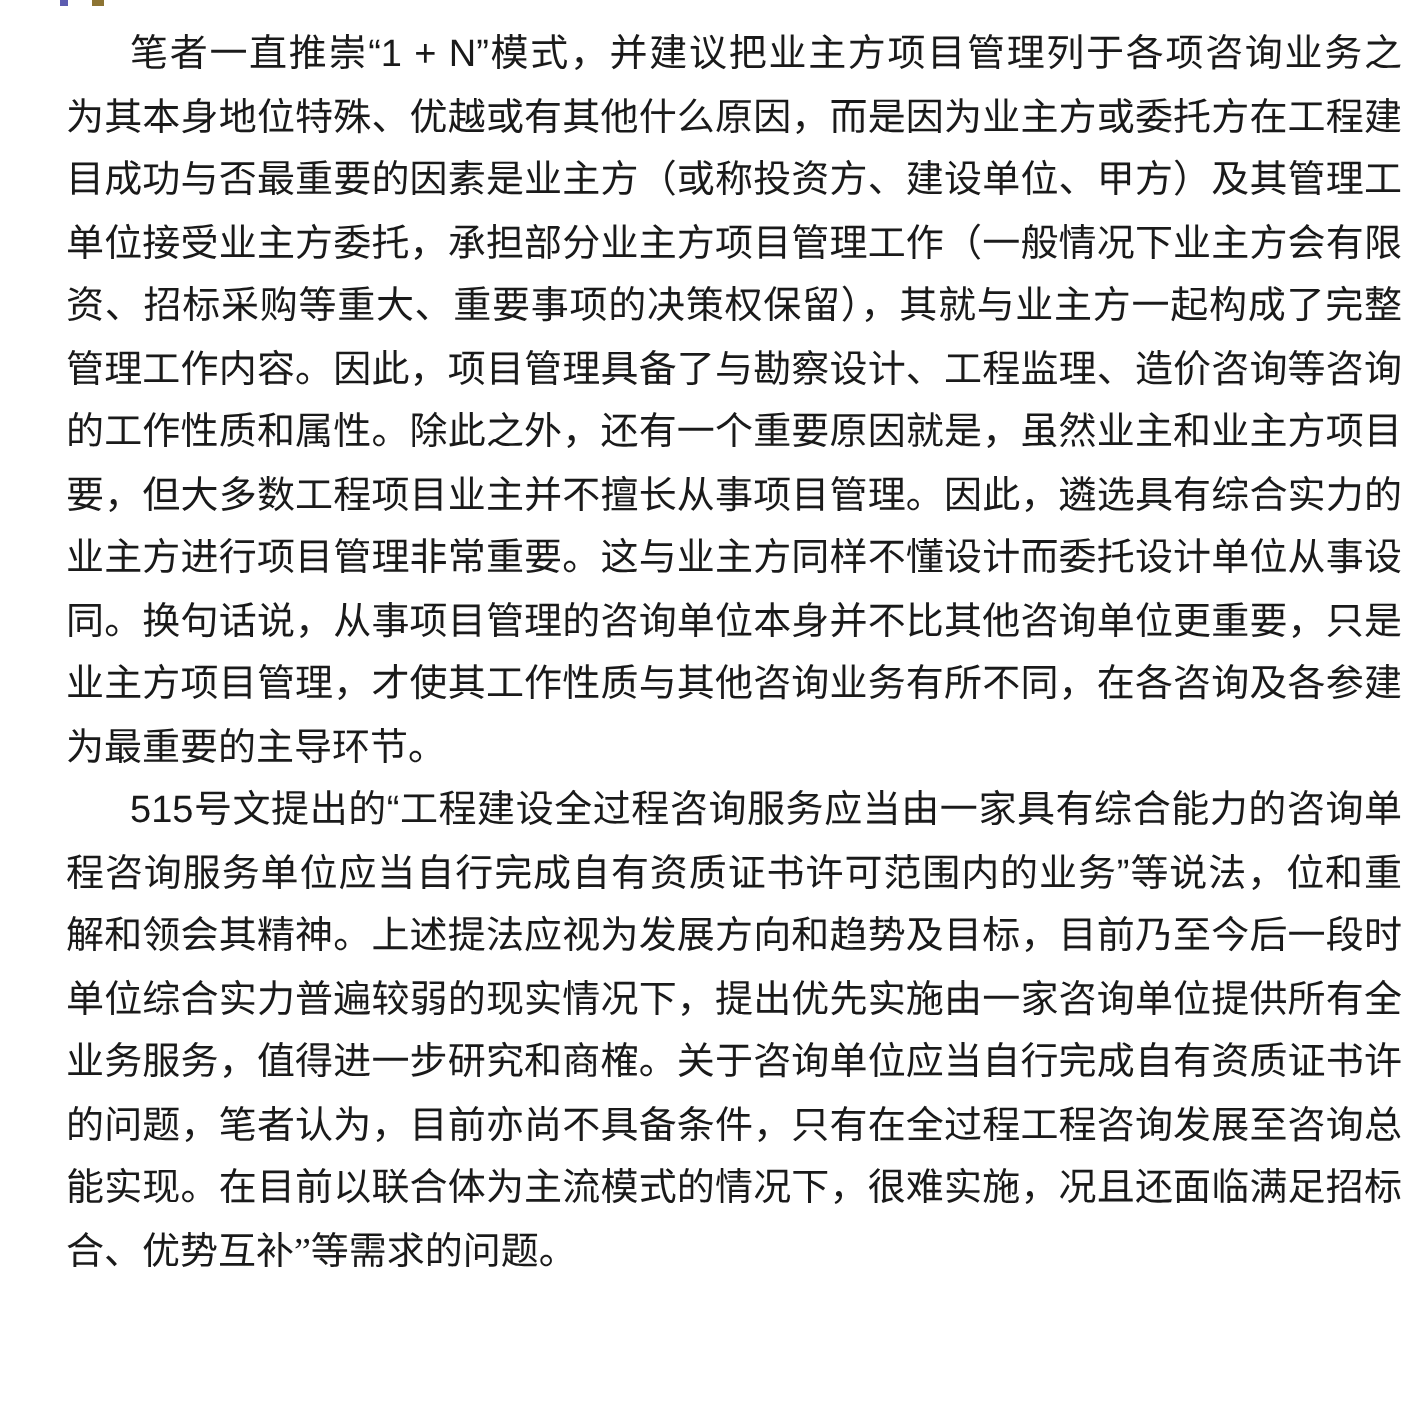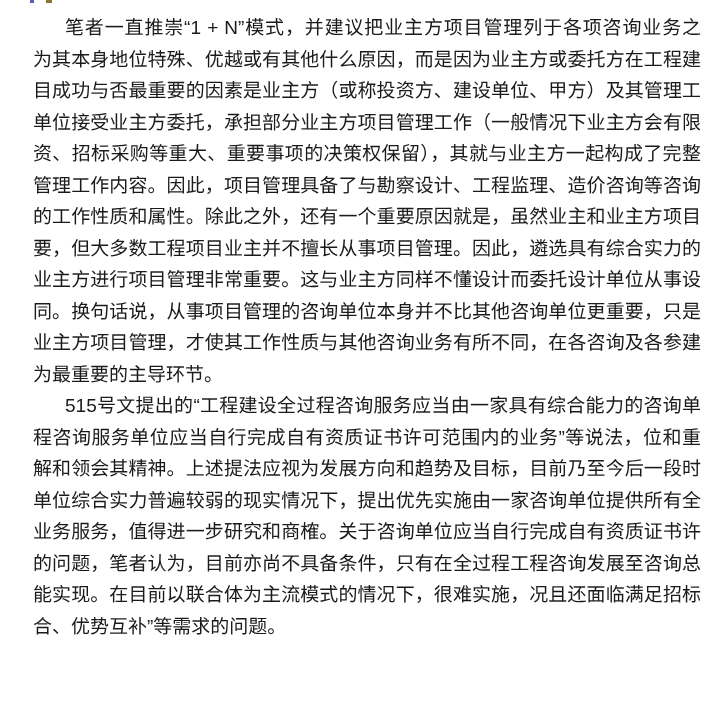--- a/index.html
+++ b/index.html
@@ -30,20 +30,21 @@
     overflow: hidden;
     text-align: justify;
     text-align-last: justify;
     -moz-text-align-last: justify;
     text-justify: inter-character;
   }
   .line.indent { text-indent: 32px; }
   .line.para-end {
     text-align: left;
     text-align-last: left;
+    font-family: Liberation Serif, serif;
     -moz-text-align-last: left;
   }
   
   .frag { position: absolute; top: 0; }
   .frag1 { left: 30px; width: 4px; height: 3px; background: #5c5cb0; }
   .frag2 { left: 46px; width: 6px; height: 3px; background: #8d7433; }
 </style>
 </head>
 <body>
 

